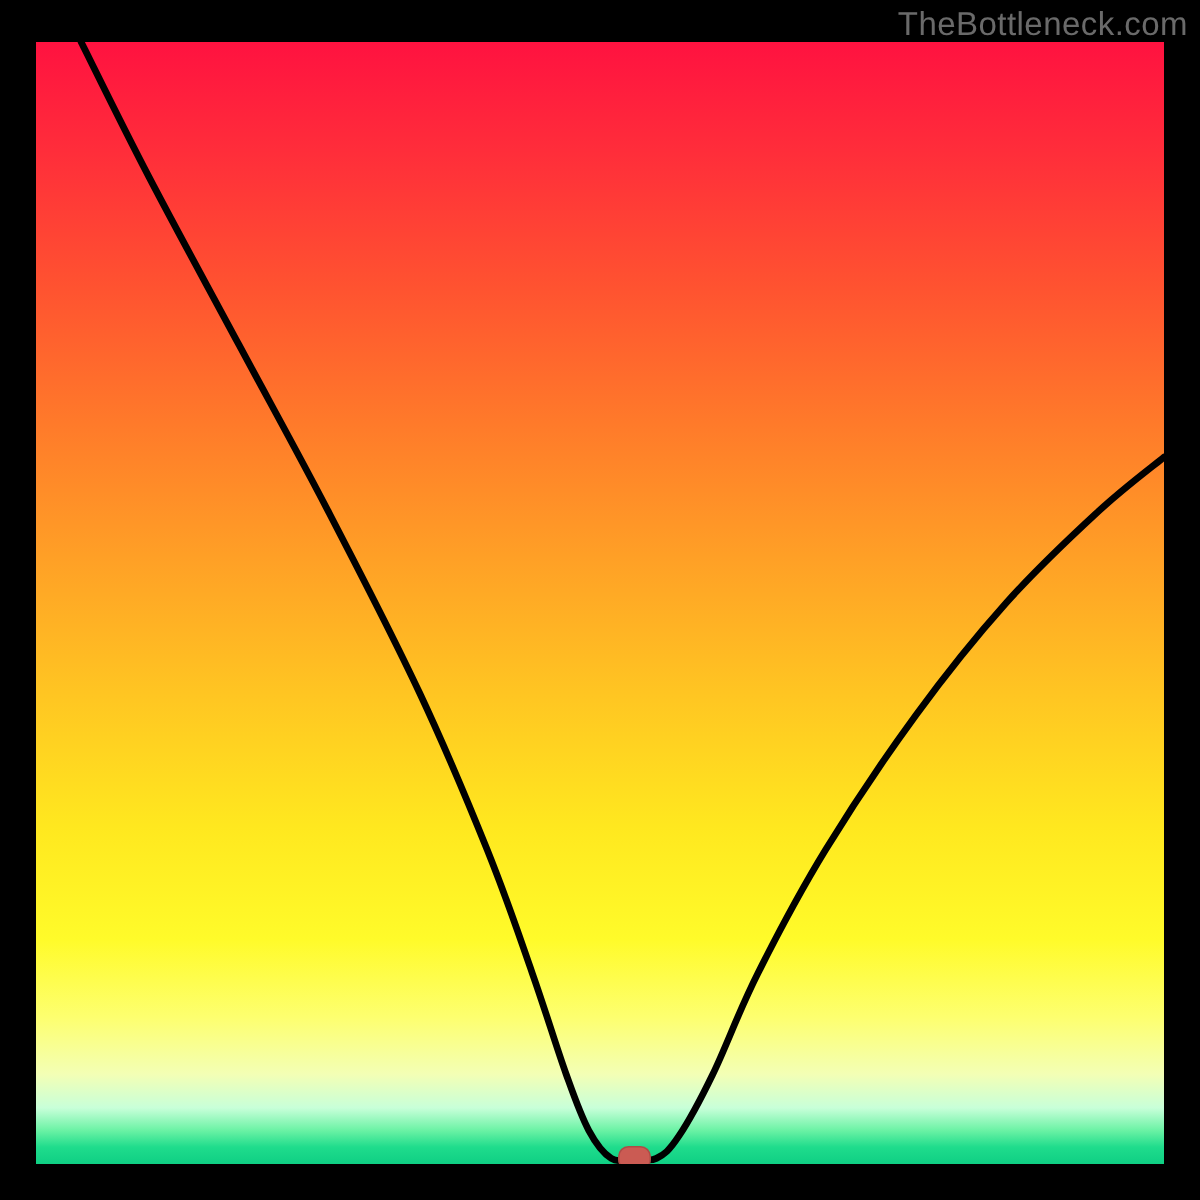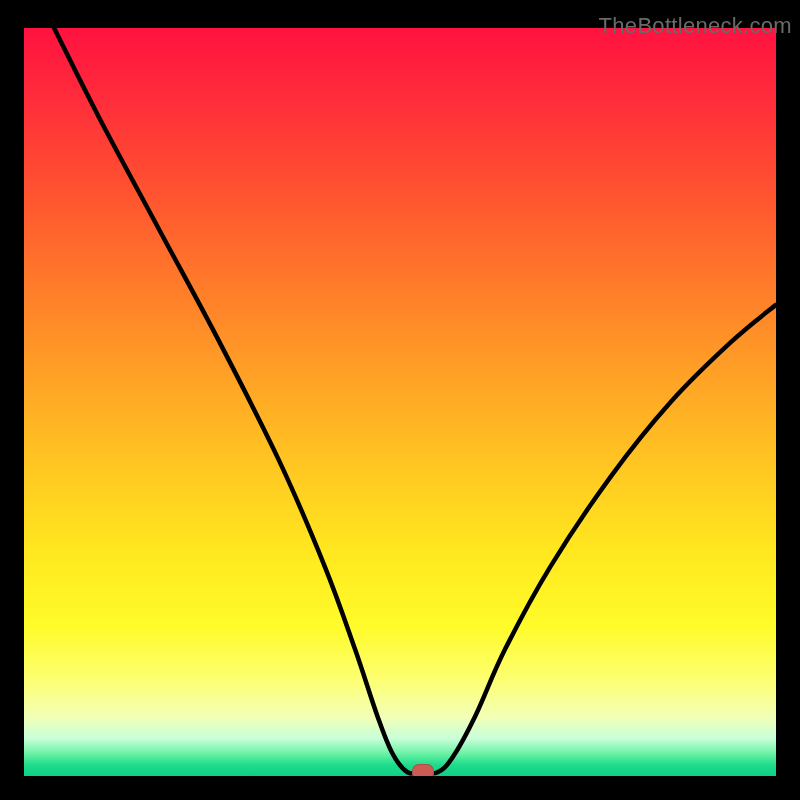--- a/index.html
+++ b/index.html
@@ -12,21 +12,21 @@
     font-family: Arial, Helvetica, sans-serif;
   }
   .frame {
     position: relative;
     width: 800px;
     height: 800px;
     background: #000;
   }
   .watermark {
     position: absolute;
-    top: 13px;
+    top: 3px;
     right: 8px;
     color: #6a6a6a;
     font-size: 22px;
     letter-spacing: 0.3px;
     z-index: 5;
   }
   .plot-area {
     position: absolute;
     left: 24px;
     top: 28px;

